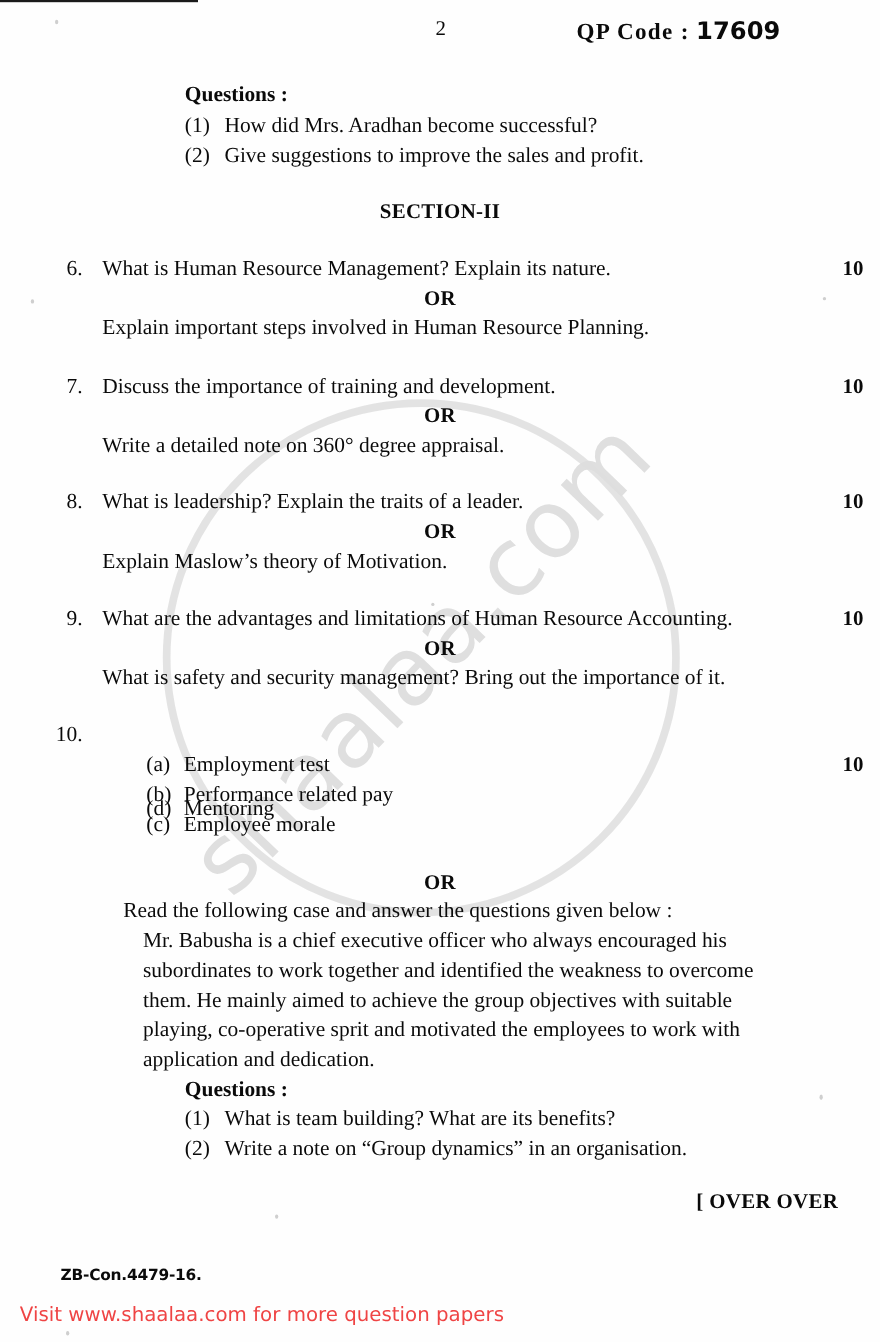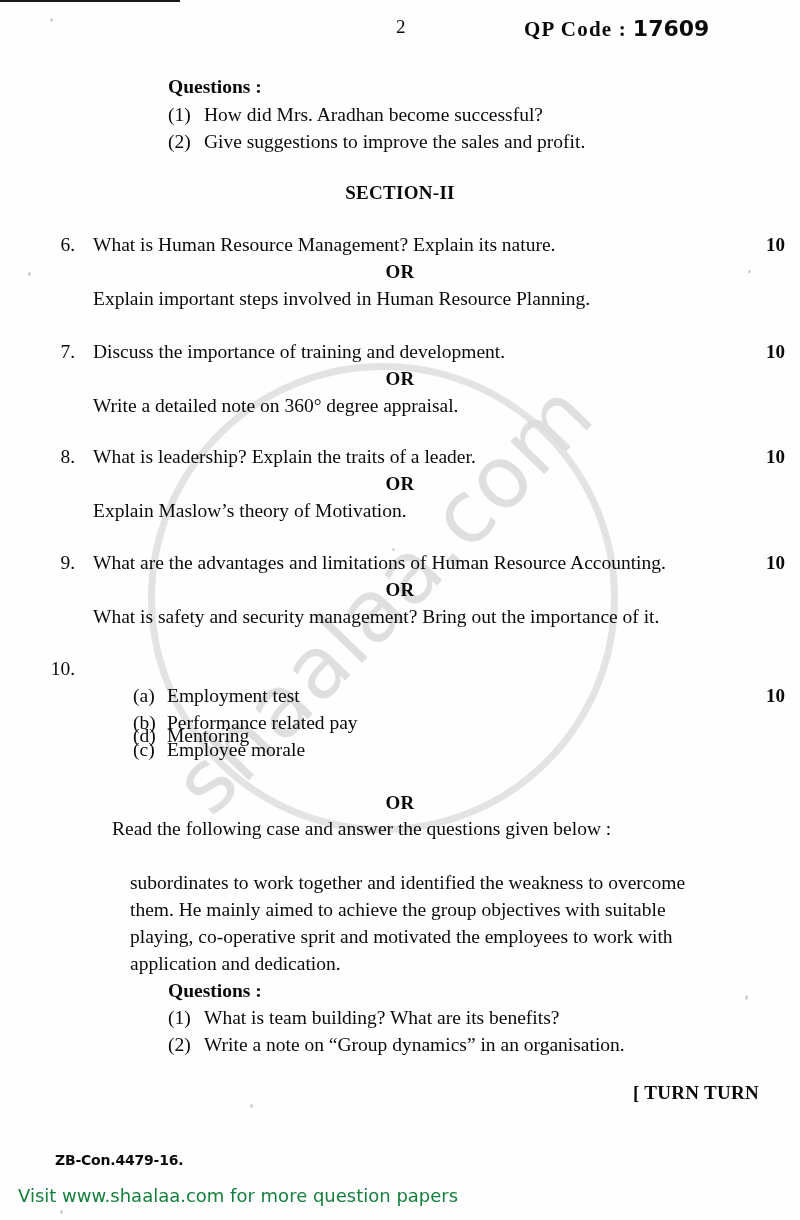--- a/index.html
+++ b/index.html
@@ -159,21 +159,21 @@
     left: 55px; top: 1152px;
     font-family: "DejaVu Sans", sans-serif;
     font-size: 14px;
     font-weight: bold;
     letter-spacing: -.2px;
   }
   .site-note {
     left: 18px; top: 1185px;
     font-family: "DejaVu Sans", sans-serif;
     font-size: 18px;
-    color: #15803d;
+    color: #ef4444;
   }
 
   
   .speckle {
     position: absolute;
     background: #cfcfcf;
     border-radius: 50%;
     z-index: 1;
   }
 </style>
@@ -249,32 +249,33 @@
     <div class="abs sub-item" style="top:739px;">
       <span class="sub-label">(c)</span><span>Employee morale</span>
     </div>
     <div class="abs sub-item" style="top:725px;">
       <span class="sub-label">(d)</span><span>Mentoring</span>
     </div>
 
     <div class="abs or" style="top:792px;">OR</div>
 
     <div class="abs qtext" style="left:68px;top:818px;margin-left:44px;">Read the following case and answer the questions given below :</div>
+    <div class="abs para-line" style="top:845px;">Mr. Babusha is a chief executive officer who always encouraged his</div>
     <div class="abs para-line" style="top:872px;">subordinates to work together and identified the weakness to overcome</div>
     <div class="abs para-line" style="top:899px;">them. He mainly aimed to achieve the group objectives with suitable</div>
     <div class="abs para-line" style="top:926px;">playing, co-operative sprit and motivated the employees to work with</div>
     <div class="abs para-line" style="top:953px;">application and dedication.</div>
 
     <div class="abs qblock-title" style="left:168px;top:980px;">Questions :</div>
     <div class="abs qitem" style="left:168px;top:1007px;">
       <span class="qmark">(1)</span><span>What is team building? What are its benefits?</span>
     </div>
     <div class="abs qitem" style="left:168px;top:1034px;">
       <span class="qmark">(2)</span><span>Write a note on “Group dynamics” in an organisation.</span>
     </div>
 
     <div class="rule"></div>
-    <div class="abs turn-over">[ TURN TURN</div>
+    <div class="abs turn-over">[ OVER OVER</div>
     <div class="abs doc-code">ZB-Con.4479-16.</div>
     <div class="abs site-note">Visit www.shaalaa.com for more question papers</div>
 
   </div>
 </div>
 
 </body></html>

